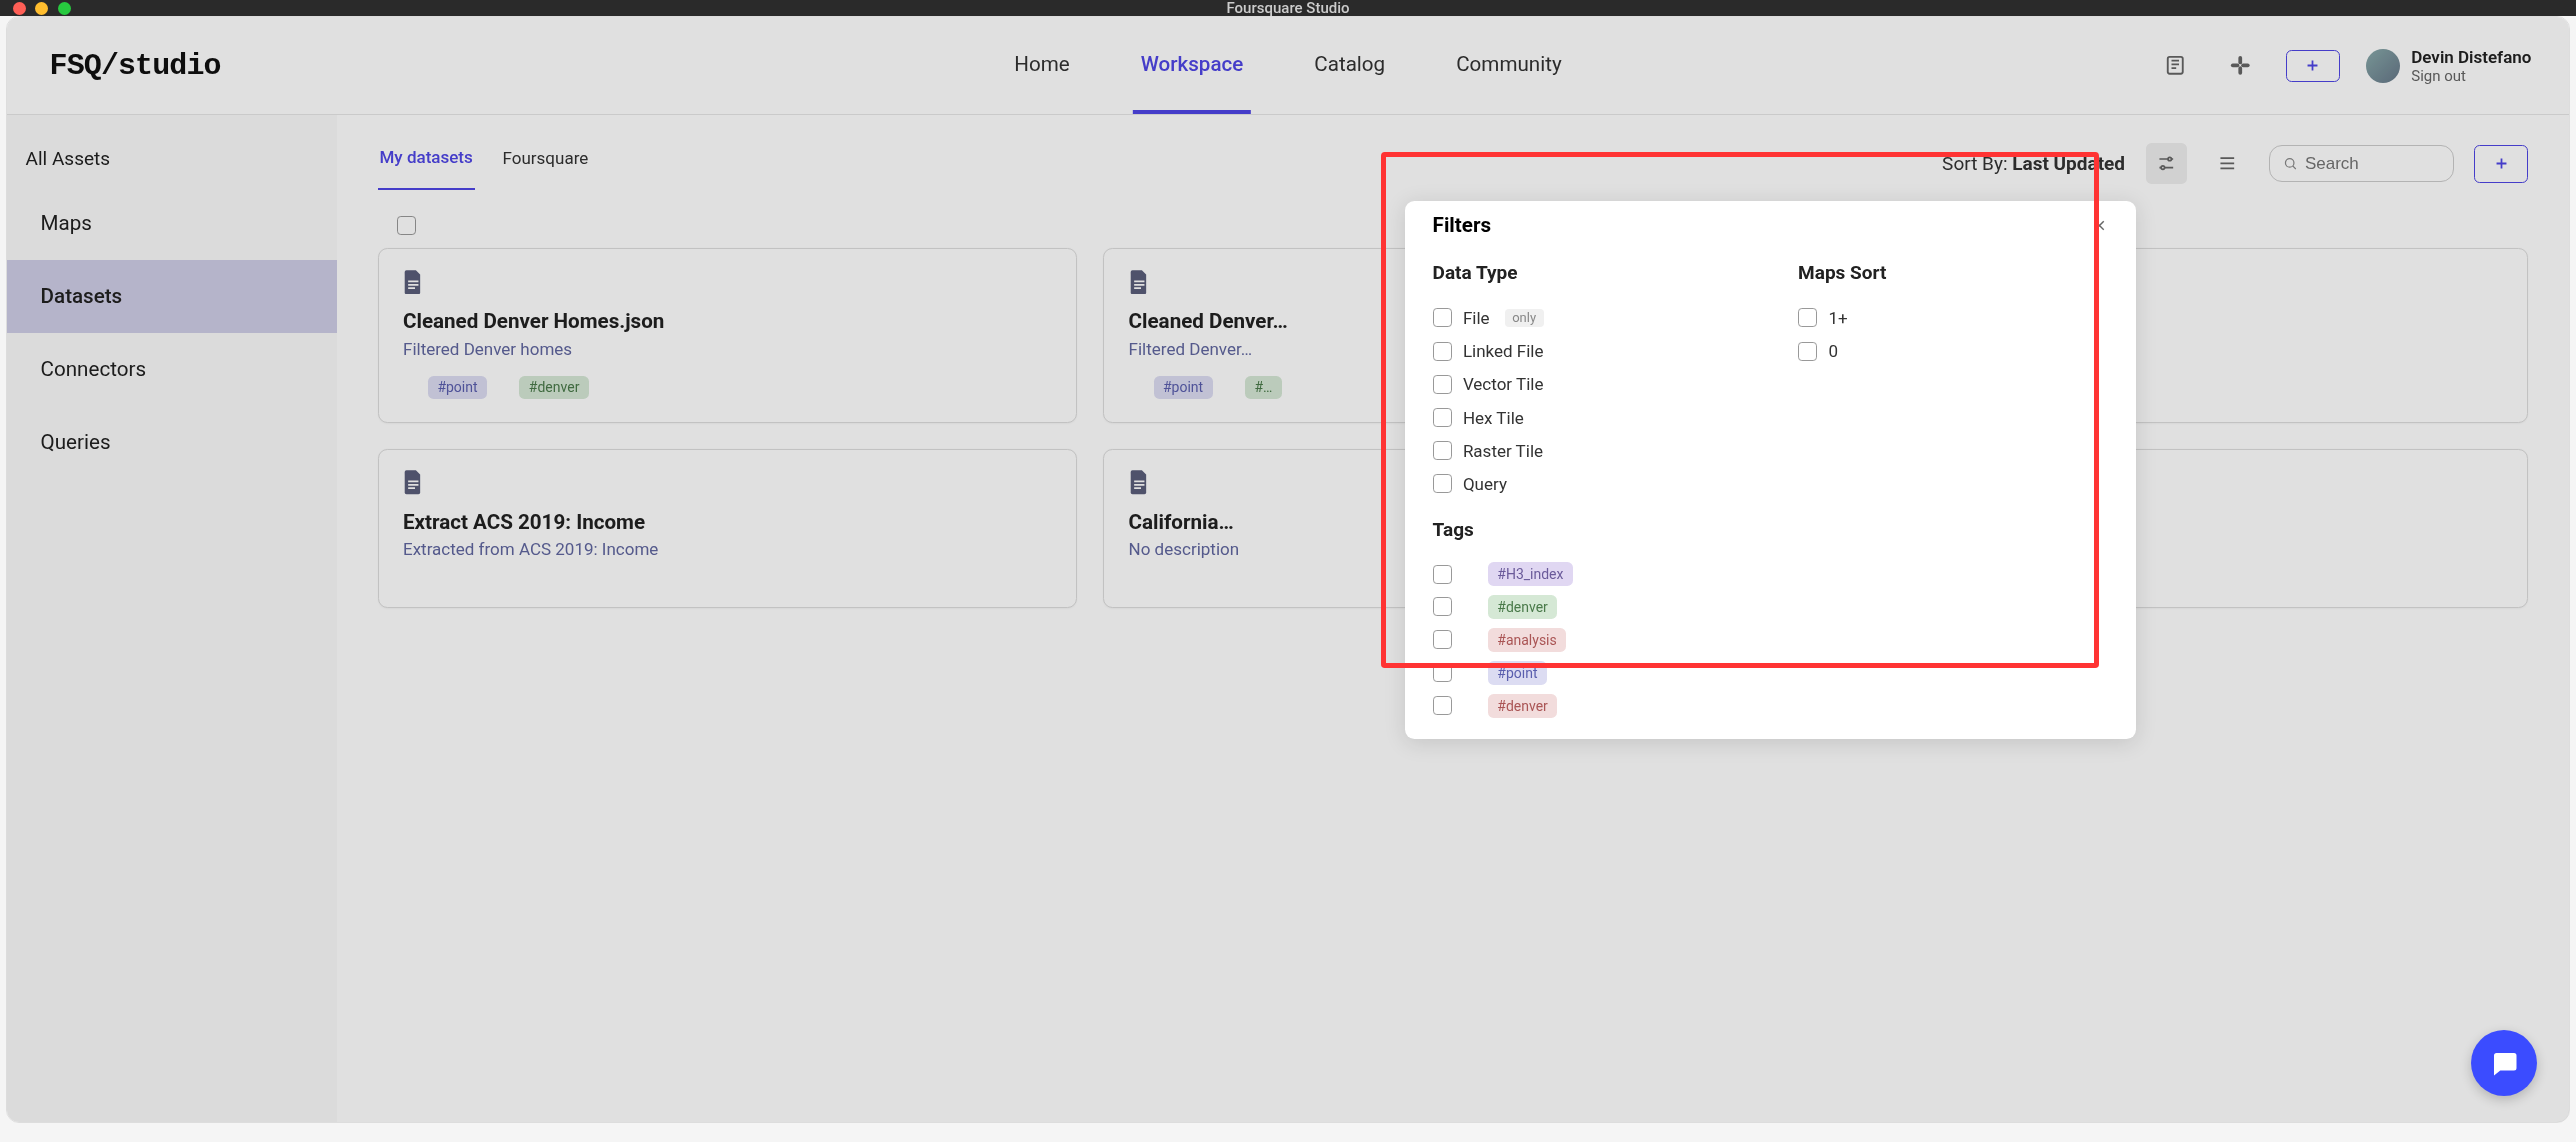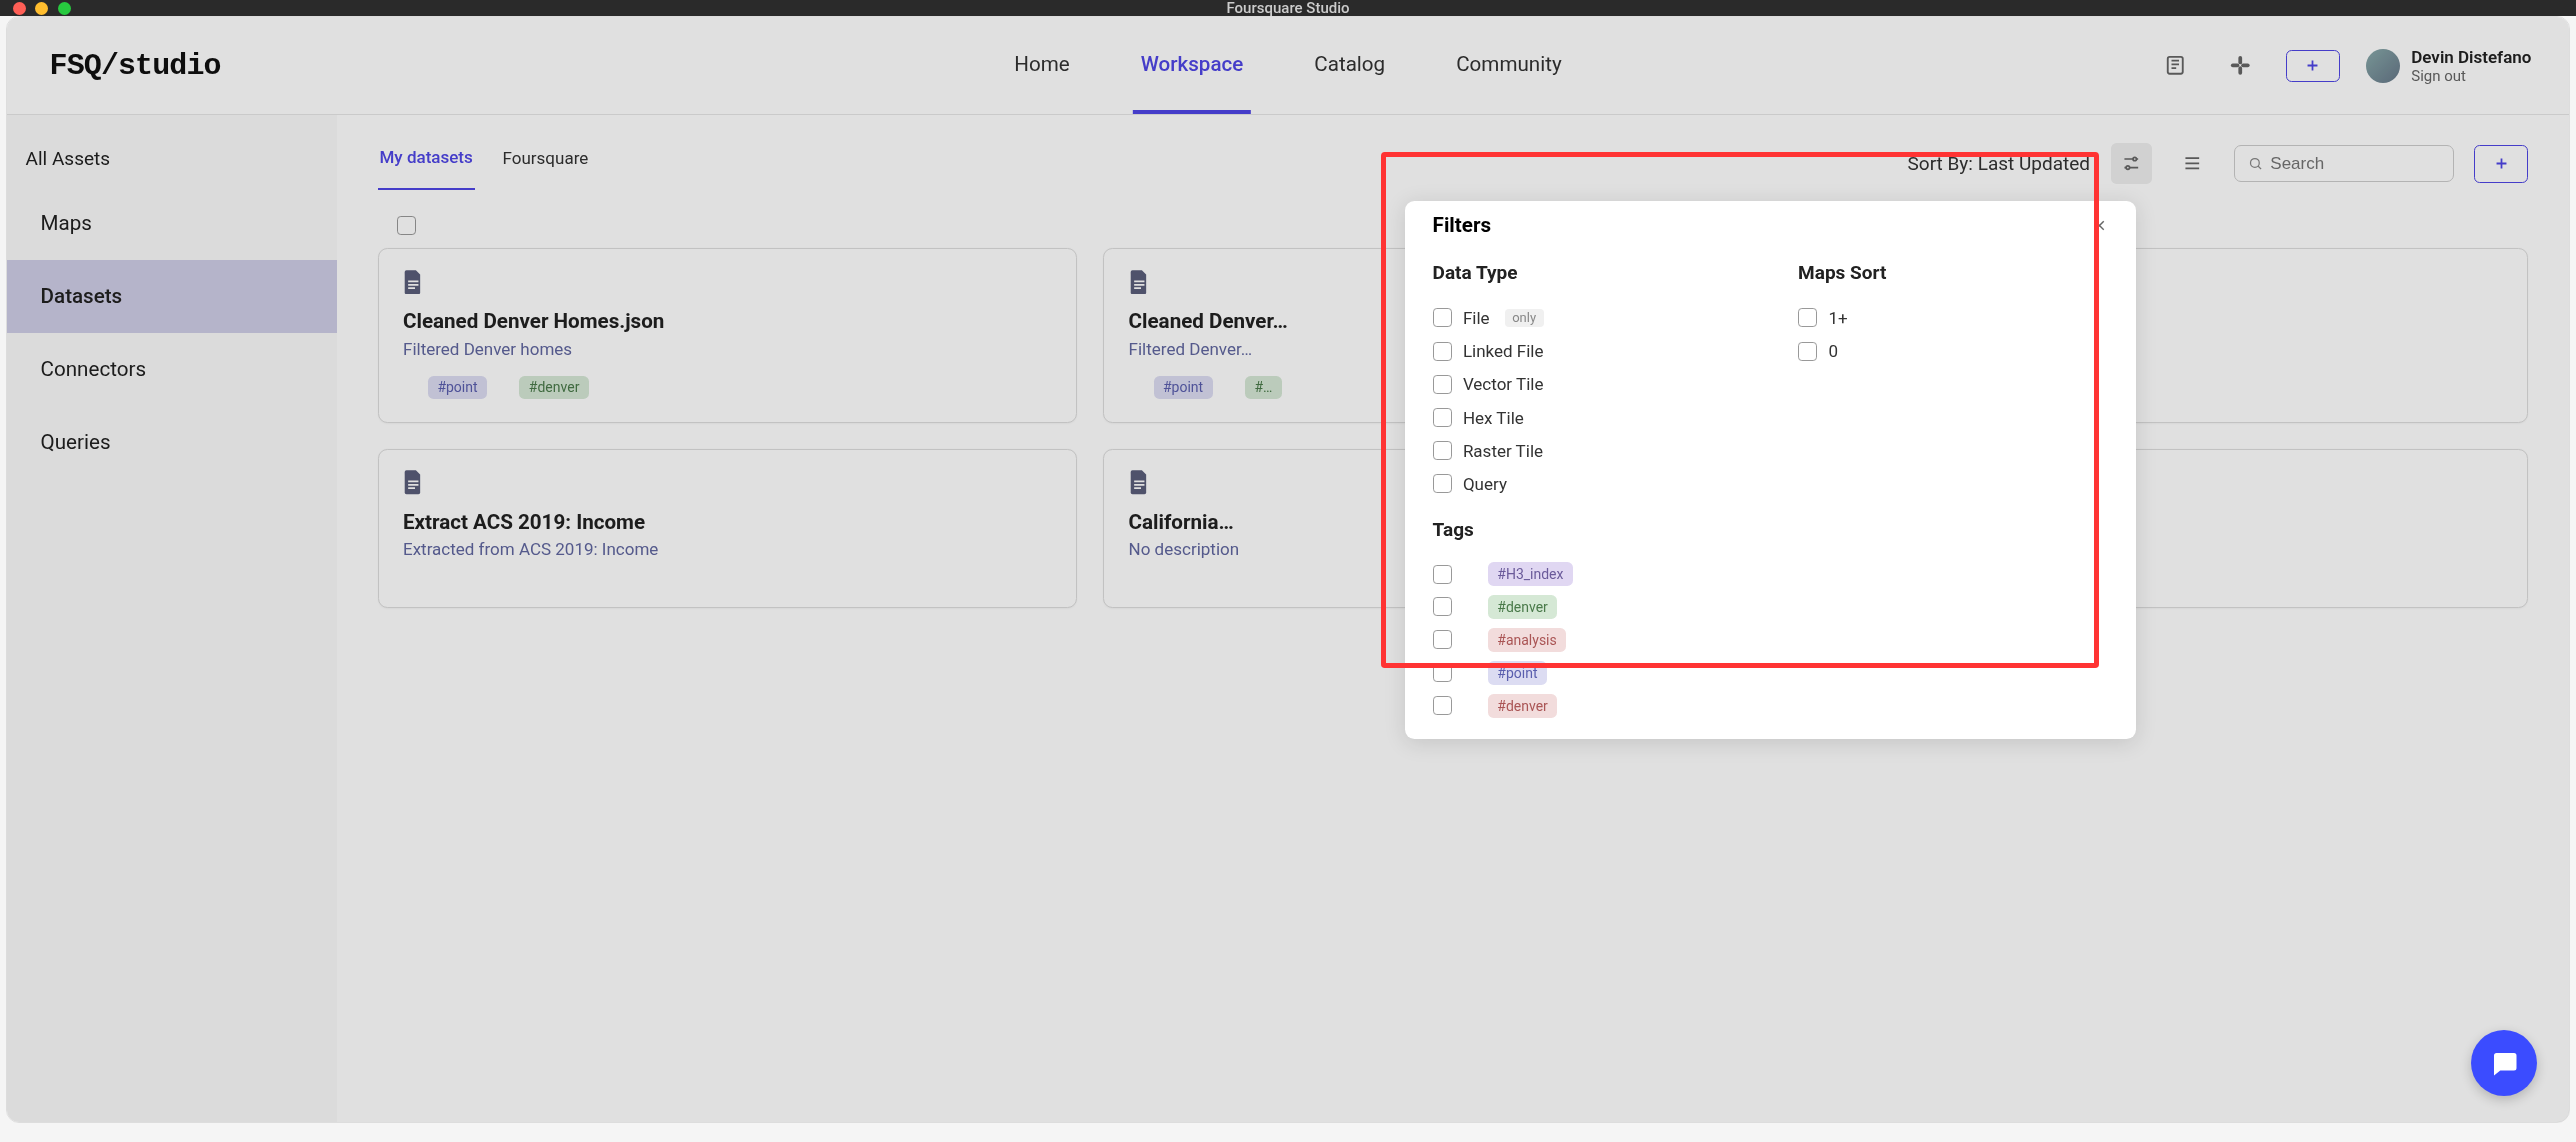--- a/index.html
+++ b/index.html
@@ -38,24 +38,24 @@
 .sidebar-head { padding: 17px 19px; font-size: 19px; color: #222; }
 .sidebar-item { padding: 24.4px 34px; font-size: 20.6px; color: #222; cursor: pointer; }
 .sidebar-item.active { background: #cfcde6; font-weight: 500; }
 
 .main { flex: 1; padding: 20.6px 41px; position: relative; }
 .tabs-row { display: flex; align-items: center; height: 56px; }
 .tab { font-size: 17px; padding: 9.4px 1.9px 20.6px; margin-right: 26px; color: #333; cursor: pointer; }
 .tab.active { color: #4f46e5; border-bottom: 2.8px solid #4f46e5; font-weight: 500; }
 .toolbar-right { margin-left: auto; display: flex; align-items: center; gap: 20.6px; }
 .sortby { font-size: 19px; color: #333; }
-.sortby strong { font-weight: 400; text-align: right; }
+.sortby strong { font-weight: 700; text-align: right; }
 .toolbar-icon { width: 41px; height: 41px; display: flex; align-items: center; justify-content: center; color: #666; cursor: pointer; border-radius: 5.6px; }
 .toolbar-icon.active { background: #eee; }
-.search-wrap { display: flex; align-items: center; border: 0.9px solid #ccc; border-radius: 7px; padding: 7.5px 13px; width: 220px; }
+.search-wrap { display: flex; align-items: center; border: 0.9px solid #ccc; border-radius: 13px; padding: 7.5px 13px; width: 185px; }
 .search-wrap input { border: none; outline: none; font-size: 17px; color: #666; width: 100%; background: transparent; }
 .add-btn { width: 54px; height: 38px; border: 1.4px solid #4f46e5; border-radius: 5.6px; display: flex; align-items: center; justify-content: center; color: #4f46e5; cursor: pointer; }
 
 .select-row { display: flex; align-items: center; padding: 24.4px 19px 13px; }
 .chk { width: 19px; height: 19px; border: 1.9px solid #999; border-radius: 3.8px; background: #fff; cursor: pointer; }
 
 .grid { display: grid; grid-template-columns: repeat(3, 1fr); gap: 26px; }
 .card { background: #fff; border: 0.9px solid #ddd; border-radius: 9.4px; padding: 20.6px 24.4px 22.5px; box-shadow: 0 0.9px 1.9px rgba(0,0,0,0.04); min-height: 159px; position: relative; }
 .card .file-icon { color: #5a5e7a; margin-bottom: 15px; }
 .card-title { font-size: 20.6px; font-weight: 700; color: #222; margin-bottom: 5.6px; }

